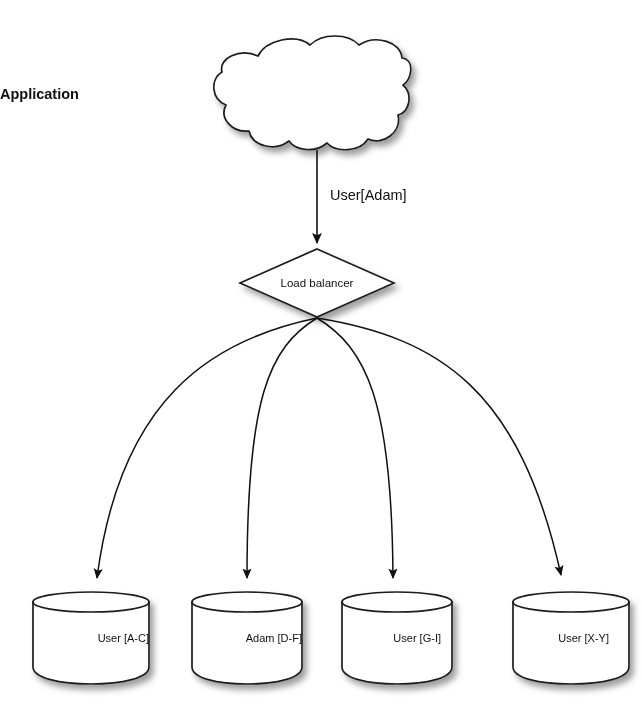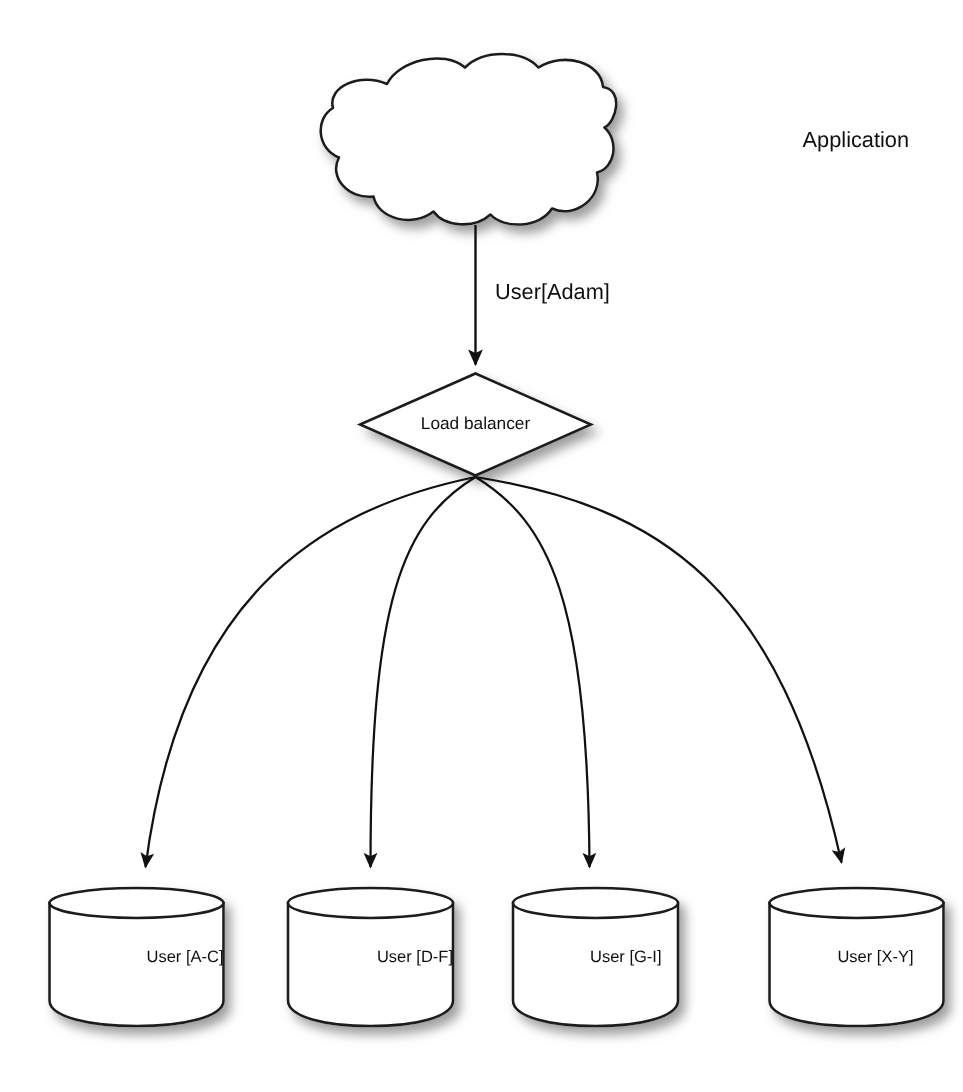--- a/index.html
+++ b/index.html
@@ -28,21 +28,22 @@
     text-align: right;
     white-space: nowrap;
     pointer-events: none;
     font-family: "Liberation Sans", sans-serif;
   }
   #label-application {
     font-size: 14.5px;
     left: 0;
     top: 86px;
     width: 606px;
-    text-align: right;
+    text-align: left;
+    font-weight: bold;
   }
   #label-loadbalancer {
     font-size: 11.5px;
     left: 0;
     top: 277px;
     width: 634px;
     text-align: center;
   }
   #label-edge-user {
     font-size: 14.5px;
@@ -150,17 +151,17 @@
 </svg>
 
 <div class="node-label" id="label-application">Application</div>
 
 <div class="node-label" id="label-edge-user">User[Adam]</div>
 
 <div class="node-label" id="label-loadbalancer">Load balancer</div>
 
 <div class="node-label db-label" style="left:33px; top:632px; width:116px;">User [A-C]</div>
 
-<div class="node-label db-label" style="left:192px; top:632px; width:110px;">User [D-F]</div>
+<div class="node-label db-label" style="left:192px; top:632px; width:110px;">Adam [D-F]</div>
 
 <div class="node-label db-label" style="left:342px; top:632px; width:99px;">User [G-I]</div>
 
 <div class="node-label db-label" style="left:513px; top:632px; width:96px;">User [X-Y]</div>
 
 </body></html>

